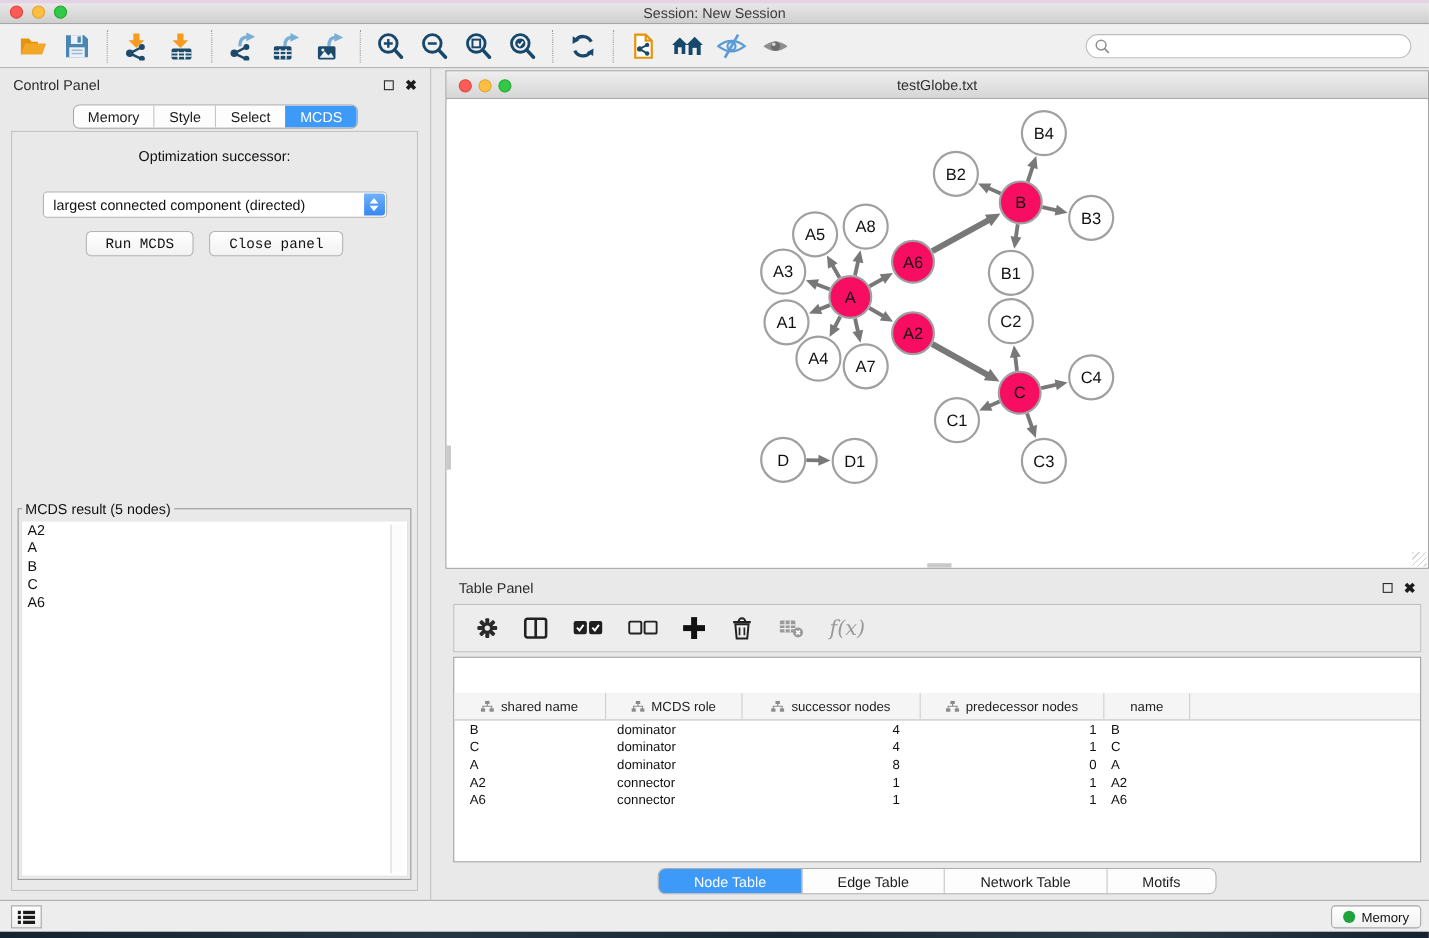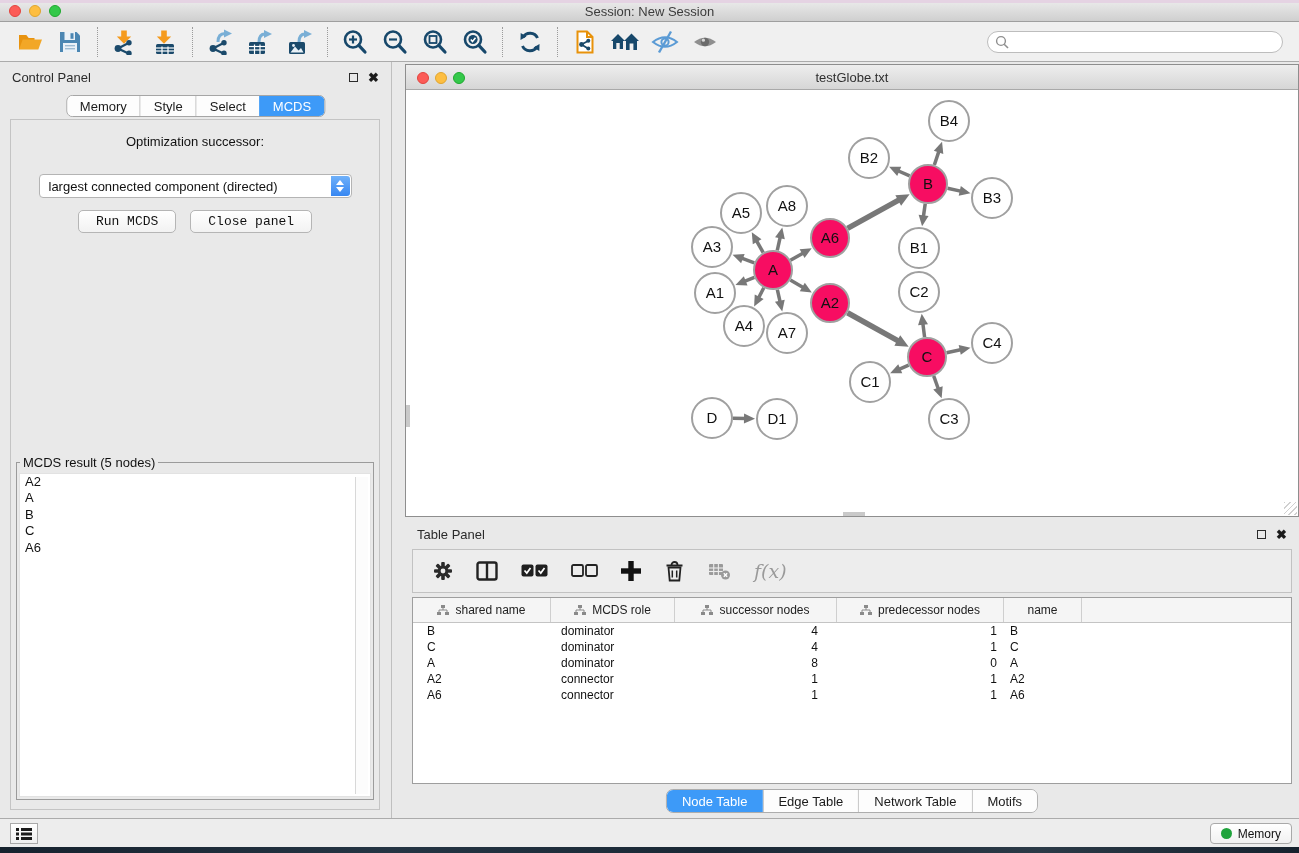--- a/index.html
+++ b/index.html
@@ -91,35 +91,35 @@
   
   .table-panel { position:absolute; left:405px; top:519px; width:894px; height:299px; background:#E9E9E9; }
   .tp-toolbar { position:absolute; left:7px; right:7px; top:30px; height:44px;
     border:1px solid #C2C2C2; background:#EDEDED;
     display:flex; align-items:center; gap:23px; padding-left:20px; }
   .tp-icon { display:flex; align-items:center; justify-content:center; }
   .fx-label { font-family:"DejaVu Serif", serif; font-style:italic; font-size:19px; color:#9A9A9A; }
 
   .tp-table { position:absolute; left:7px; right:7px; top:78px; bottom:34px;
     background:#fff; border:1px solid #9E9E9E; overflow:hidden; }
-  .thead { display:flex; height:25px; background:#F5F5F5; border-bottom:1px solid #C4C4C4; }
+  .thead { display:flex; height:25px; background:#F5F5F5; border-bottom:1px solid #C4C4C4;margin-top:32px; }
   .th { display:flex; align-items:center; justify-content:center; gap:6px;
     font-size:12px; color:#222; border-right:1px solid #CFCFCF; }
   .c0 { width:138px; } .c1 { width:124px; } .c2 { width:162px; } .c3 { width:167px; } .c4 { width:78px; }
   .cfill { flex:1; border-right:none; }
   .trow { display:flex; height:16px; align-items:center; font-size:12px; color:#111; }
   .td { overflow:hidden; white-space:nowrap; }
   .td.c0 { padding-left:14px; } .td.c1 { padding-left:10px; }
   .td.c2 { text-align:right; padding-right:19px; } .td.c3 { text-align:right; padding-right:7px; }
   .td.c4 { padding-left:6px; }
 
   .tp-tabs { position:absolute; bottom:5px; left:50%; transform:translateX(-50%);
     display:flex; height:24px; border:1px solid #ADADAD; border-radius:7px;
     background:#fff; overflow:hidden; }
-  .tp-tabs .seg { font-size:13px; padding:0 15px; }
+  .tp-tabs .seg { font-size:13px; padding:0 32px; }
 
   
   .statusbar { position:absolute; left:0; top:818px; width:1299px; height:29px;
     background:#EDEDED; border-top:1px solid #ABABAB; }
   .list-btn { position:absolute; left:10px; top:4px; width:28px; height:21px;
     border:1px solid #A9A9A9; background:linear-gradient(#FFF,#EFEFEF);
     display:flex; align-items:center; justify-content:center; }
   .memory-btn { position:absolute; right:7px; top:4px; height:21px;
     border:1px solid #A9A9A9; border-radius:4px; background:linear-gradient(#FFF,#F1F1F1);
     display:flex; align-items:center; gap:6px; padding:0 10px; font-size:12px; color:#111; }

